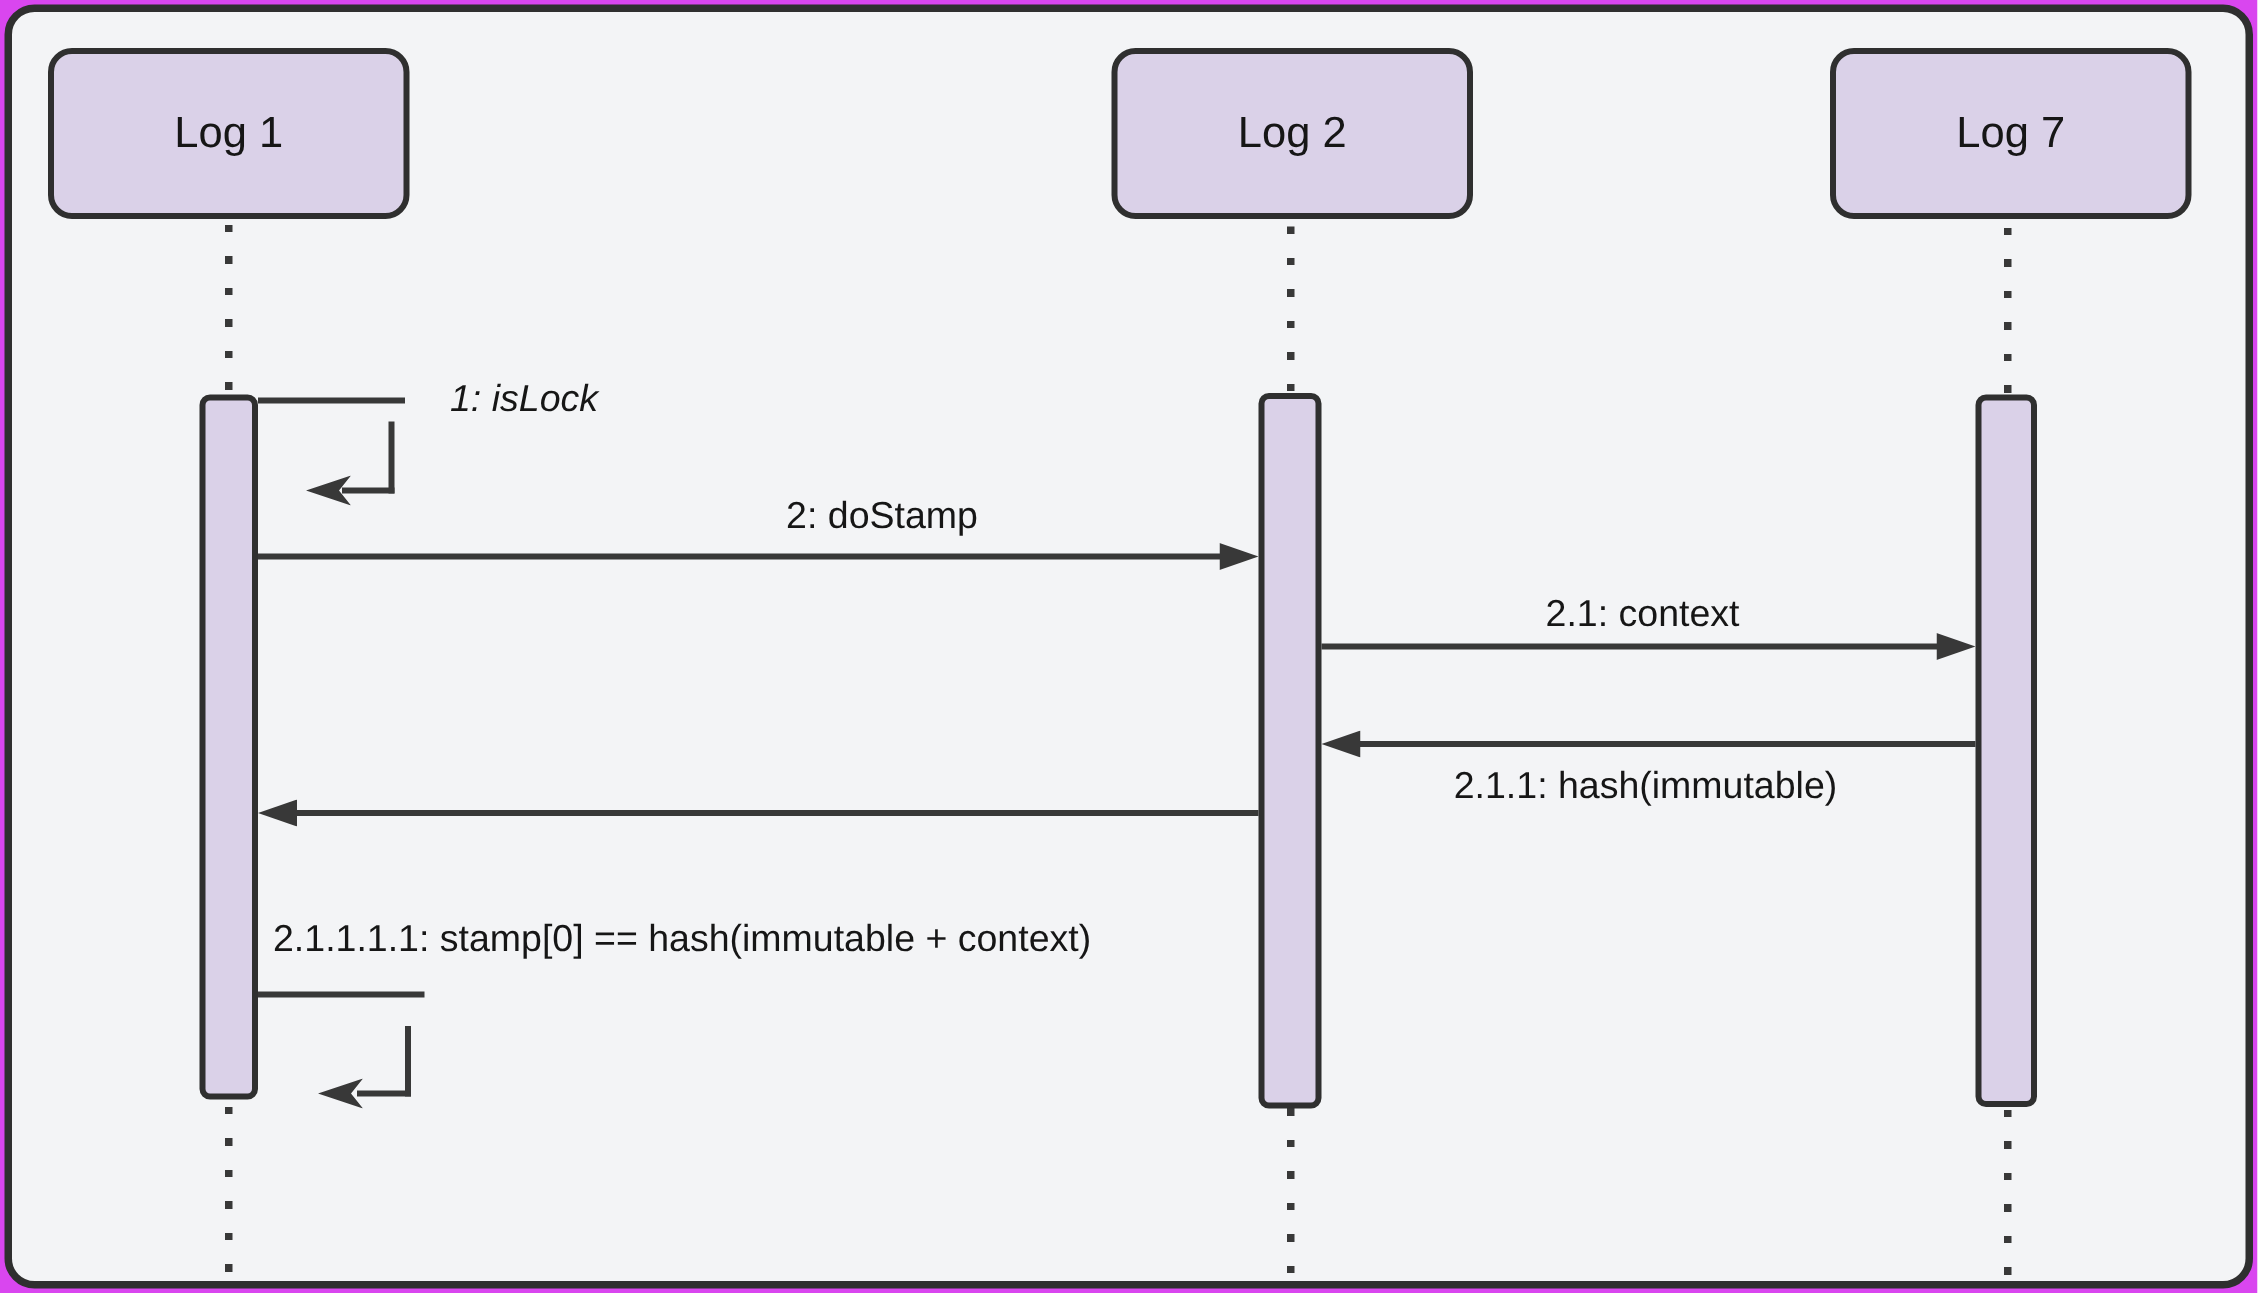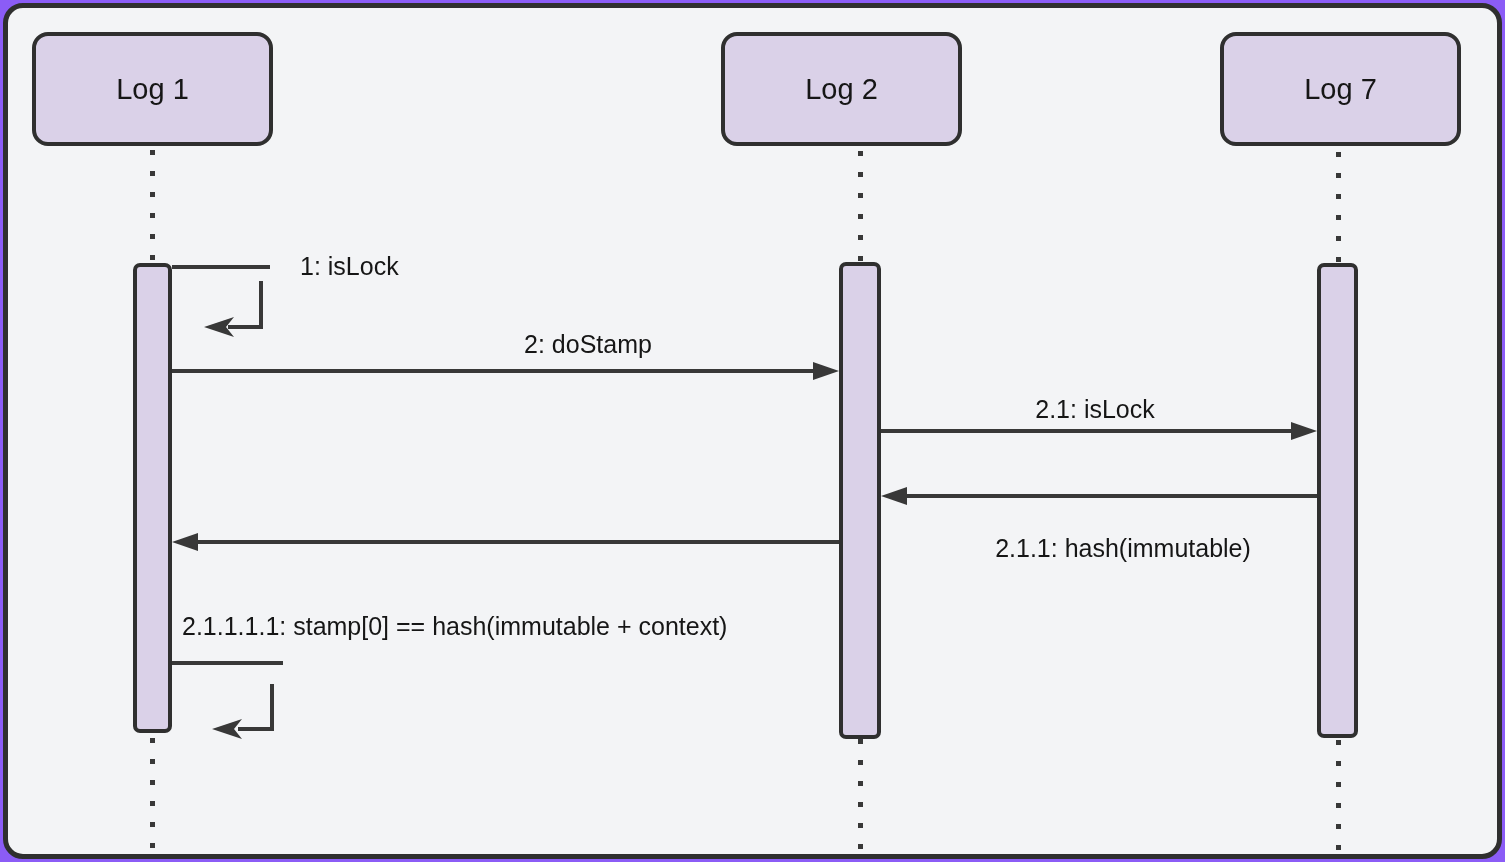--- a/index.html
+++ b/index.html
@@ -1,17 +1,17 @@
 <!DOCTYPE html>
 <html style="--participant_fill: #dad1e8; --stroke: #383838; --stroke_dark: #2f2f2f; --background: #f3f4f6; --text: #161616;"><head>
 <meta charset="utf-8">
 <style>
   html,body{margin:0;padding:0;background:#ffffff;}
   .canvas{
-    position:relative;width:1505px;height:862px;background:#8b5cf6;overflow:hidden;
+    position:relative;width:1505px;height:862px;background:#d946ef;overflow:hidden;
     font-family:"Liberation Sans", sans-serif;color:var(--text,#161616);
   }
   .frame{
     position:absolute;left:3px;top:3px;width:1499px;height:856px;box-sizing:border-box;
     border:5px solid var(--stroke_dark,#2f2f2f);border-radius:20px;background:var(--background,#f3f4f6);
   }
   .lifeline{
     position:absolute;width:5px;z-index:1;
     background:repeating-linear-gradient(to bottom,var(--stroke,#3a3a3a) 0,var(--stroke,#3a3a3a) 5px,transparent 5px,transparent 21px);
   }
@@ -37,33 +37,33 @@
 <div class="canvas">
   <div class="frame"></div>
 
   <div class="lifeline" style="left:150px;top:150px;height:702px;"></div>
   <div class="lifeline" style="left:858px;top:151px;height:701px;"></div>
   <div class="lifeline" style="left:1336px;top:152px;height:700px;"></div>
 
   <div class="pbox" style="left:32px;top:32px;">
     <span>Log 1</span>
   </div>
-  <div class="pbox" style="left:721px;top:32px;">
+  <div class="pbox" style="left:741px;top:32px;">
     <span>Log 2</span>
   </div>
   <div class="pbox" style="left:1220px;top:32px;">
     <span>Log 7</span>
   </div>
 
   <div class="bar" style="left:133px;top:263px;width:39px;height:470px;"></div>
   <div class="bar" style="left:839px;top:262px;width:42px;height:477px;"></div>
   <div class="bar" style="left:1317px;top:263px;width:41px;height:475px;"></div>
 
   <div class="hline" style="left:172px;top:265px;width:98px;"></div>
-  <div class="msg-label" style="left:300px;top:252px;">1: isLock</div>
+  <div class="msg-label" style="left:300px;top:252px;font-style:italic;">1: isLock</div>
   <div class="vline" style="left:259px;top:281px;height:48px;"></div>
   <div class="hline" style="left:228px;top:325px;width:35px;"></div>
   <div class="arrow" style="left:204px;top:317px;">
     <svg width="30" height="20" viewBox="0 0 30 20">
         <polygon points="0,10 30,0 22,10 30,20" fill="#383838"></polygon>
       </svg>
   </div>
 
   <div class="hline" style="left:172px;top:369px;width:645px;"></div>
   <div class="arrow" style="left:813px;top:362px;">
@@ -72,29 +72,29 @@
       </svg>
   </div>
   <div class="msg-label centered" style="left:588px;top:330px;">2: doStamp</div>
 
   <div class="hline" style="left:881px;top:429px;width:412px;"></div>
   <div class="arrow" style="left:1291px;top:422px;">
     <svg width="26" height="18" viewBox="0 0 26 18">
         <polygon points="0,0 26,9 0,18" fill="#383838"></polygon>
       </svg>
   </div>
-  <div class="msg-label centered" style="left:1095px;top:395px;">2.1: isLock</div>
+  <div class="msg-label centered" style="left:1095px;top:395px;">2.1: context</div>
 
   <div class="hline" style="left:903px;top:494px;width:414px;"></div>
   <div class="arrow" style="left:881px;top:487px;">
     <svg width="26" height="18" viewBox="0 0 26 18">
         <polygon points="26,0 0,9 26,18" fill="#383838"></polygon>
       </svg>
   </div>
-  <div class="msg-label centered" style="left:1097px;top:534px;margin-left:26px;">2.1.1: hash(immutable)</div>
+  <div class="msg-label centered" style="left:1097px;top:510px;">2.1.1: hash(immutable)</div>
 
   <div class="hline" style="left:196px;top:540px;width:643px;"></div>
   <div class="arrow" style="left:172px;top:533px;">
     <svg width="26" height="18" viewBox="0 0 26 18">
         <polygon points="26,0 0,9 26,18" fill="#383838"></polygon>
       </svg>
   </div>
 
   <div class="msg-label" style="left:182px;top:612px;">2.1.1.1.1: stamp[0] == hash(immutable + context)</div>
   <div class="hline" style="left:172px;top:661px;width:111px;"></div>

